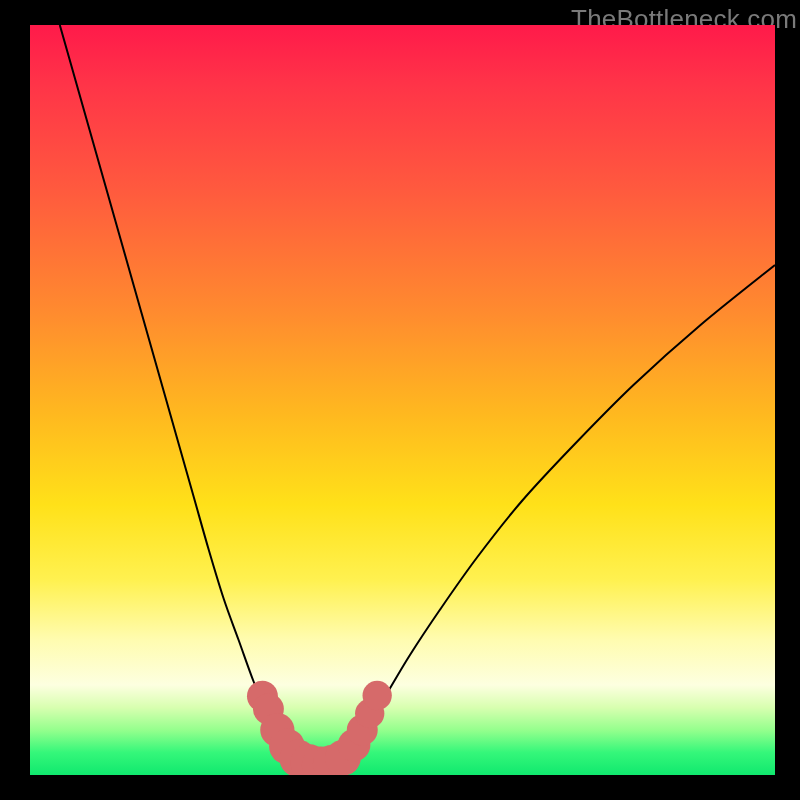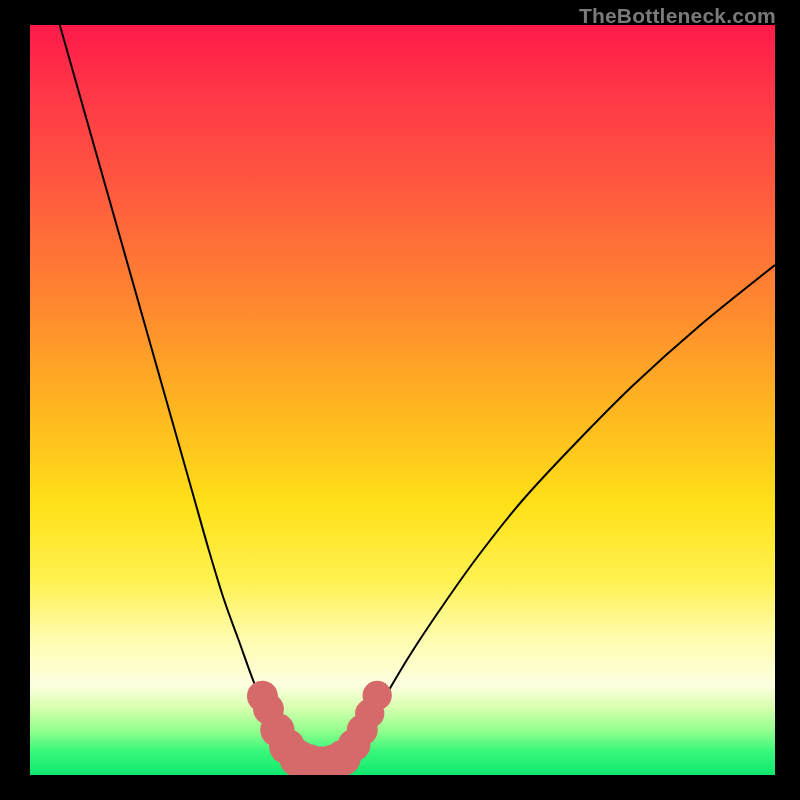--- a/index.html
+++ b/index.html
@@ -37,24 +37,24 @@
       #fdffe0 88%,
       #d8ffb0 91%,
       #95ff8d 94%,
       #35f77a 97%,
       #10e86e 100%
     );
   }
   .watermark {
     position: absolute;
     top: 4px;
-    right: 24px;
+    right: 3px;
     color: #7a7a7a;
-    font-size: 21px;
-    font-weight: 700;
+    font-size: 26px;
+    font-weight: 400;
     letter-spacing: 0.2px;
     user-select: none;
   }
   svg.curves {
     position: absolute;
     left: 0;
     top: 0;
     width: 745px;
     height: 750px;
   }

